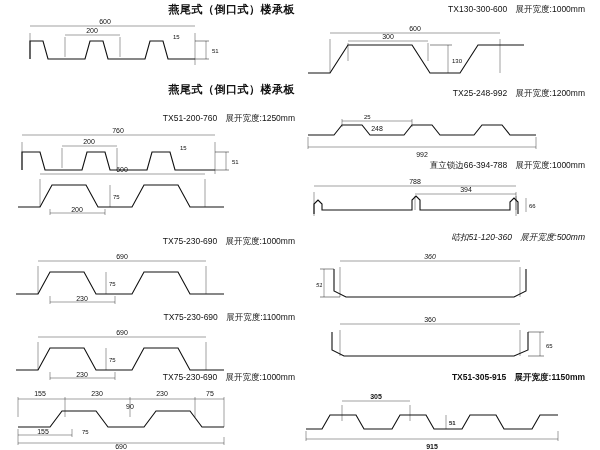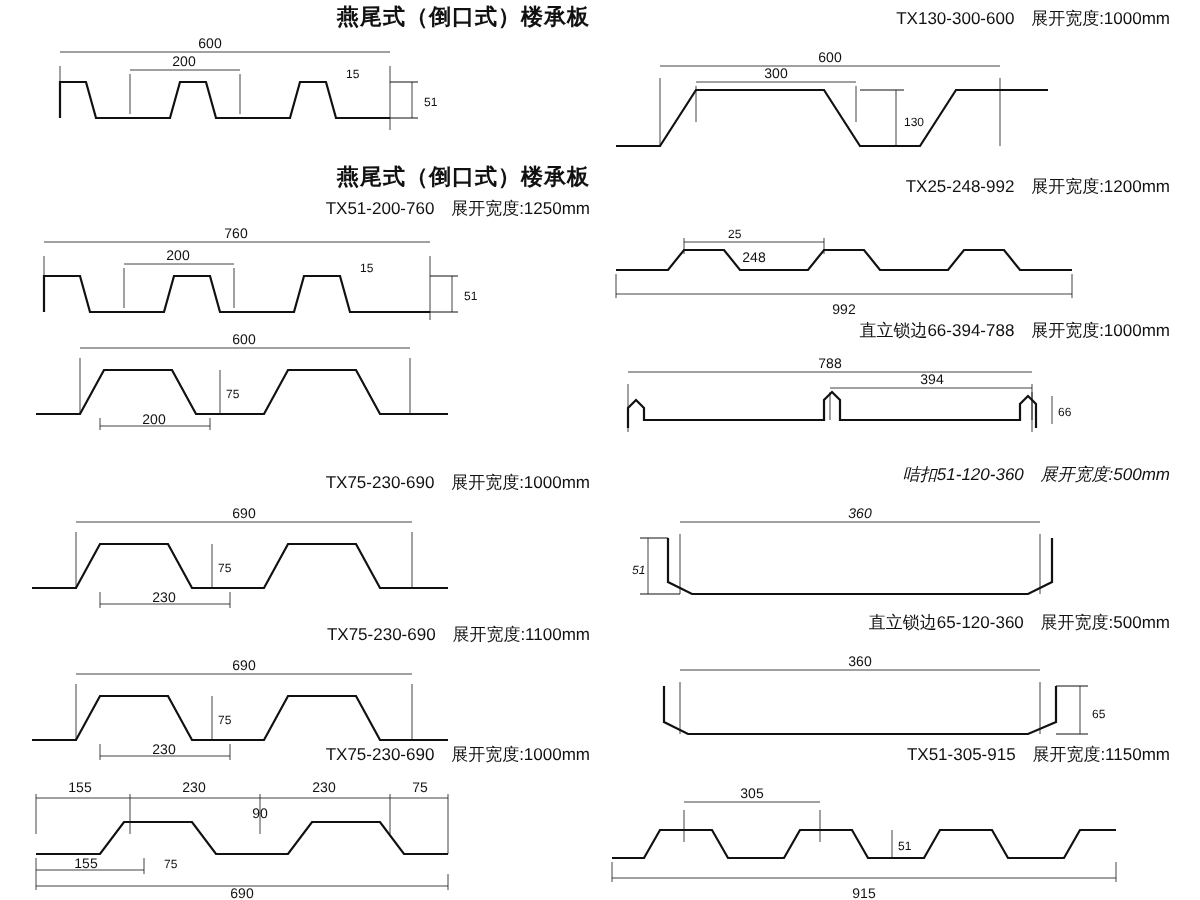--- a/index.html
+++ b/index.html
@@ -53,21 +53,21 @@
           <line class="thin" x1="185" y1="42" x2="199" y2="42"></line>
           <text class="dimtxt sm" x="202" y="36">51</text>
 
           <text class="dimtxt sm" x="163" y="22">15</text>
         </svg>
       </div>
     </div>
 
     <div class="block" style="position:absolute;top:84px;left:0;">
       <div class="hdr big">燕尾式（倒口式）楼承板</div>
-      <div class="hdr" style="margin-top:4px;">
+      <div class="hdr" style="margin-top:18px;">
         <span>TX51-200-760</span>
         <span style="padding-left:6px;">展开宽度:1250mm</span>
       </div>
       <div class="fig" style="margin-top:2px;">
         <svg width="285" height="52" viewBox="0 0 285 52">
           <line class="ext" x1="12" y1="16" x2="12" y2="44"></line>
           <line class="ext" x1="205" y1="16" x2="205" y2="48"></line>
           <line class="ext" x1="12" y1="9" x2="205" y2="9"></line>
           <text class="dimtxt" x="108" y="7" text-anchor="middle">760</text>
           <line class="ext" x1="52" y1="22" x2="52" y2="42"></line>
@@ -280,41 +280,37 @@
 
           <line class="ext" x1="24" y1="20" x2="24" y2="48"></line>
           <line class="thin" x1="20" y1="20" x2="34" y2="20"></line>
           <line class="thin" x1="20" y1="48" x2="40" y2="48"></line>
           <text class="dimtxt sm" x="16" y="38">51</text>
         </svg>
       </div>
     </div>
 
     <div class="block" style="position:absolute;top:306px;left:0;">
-      <div class="hdr">
-        <span>直立锁边65-120-360</span>
-        <span style="padding-left:6px;">展开宽度:500mm</span>
-      </div>
       <div class="fig" style="margin-top:8px;">
         <svg width="285" height="56" viewBox="0 0 285 56">
           <line class="ext" x1="40" y1="16" x2="40" y2="42"></line>
           <line class="ext" x1="220" y1="16" x2="220" y2="42"></line>
           <line class="ext" x1="40" y1="10" x2="220" y2="10"></line>
           <text class="dimtxt" x="130" y="8" text-anchor="middle">360</text>
           <path class="prof" d="M32,18 L32,36 L44,42 L214,42 L228,36 L228,18"></path>
 
           <line class="ext" x1="240" y1="18" x2="240" y2="42"></line>
           <line class="thin" x1="228" y1="18" x2="244" y2="18"></line>
           <line class="thin" x1="228" y1="42" x2="244" y2="42"></line>
           <text class="dimtxt sm" x="246" y="34">65</text>
         </svg>
       </div>
     </div>
 
-    <div class="block" style="position:absolute;top:372px;left:0;">
+    <div class="block" style="position:absolute;top:372px;left:0;font-weight:bold;">
       <div class="hdr">
         <span>TX51-305-915</span>
         <span style="padding-left:6px;">展开宽度:1150mm</span>
       </div>
       <div class="fig" style="margin-top:6px;">
         <svg width="285" height="62" viewBox="0 0 285 62">
           <line class="ext" x1="42" y1="16" x2="42" y2="32"></line>
           <line class="ext" x1="110" y1="16" x2="110" y2="32"></line>
           <line class="ext" x1="42" y1="12" x2="110" y2="12"></line>
           <text class="dimtxt" x="76" y="10" text-anchor="middle">305</text>

